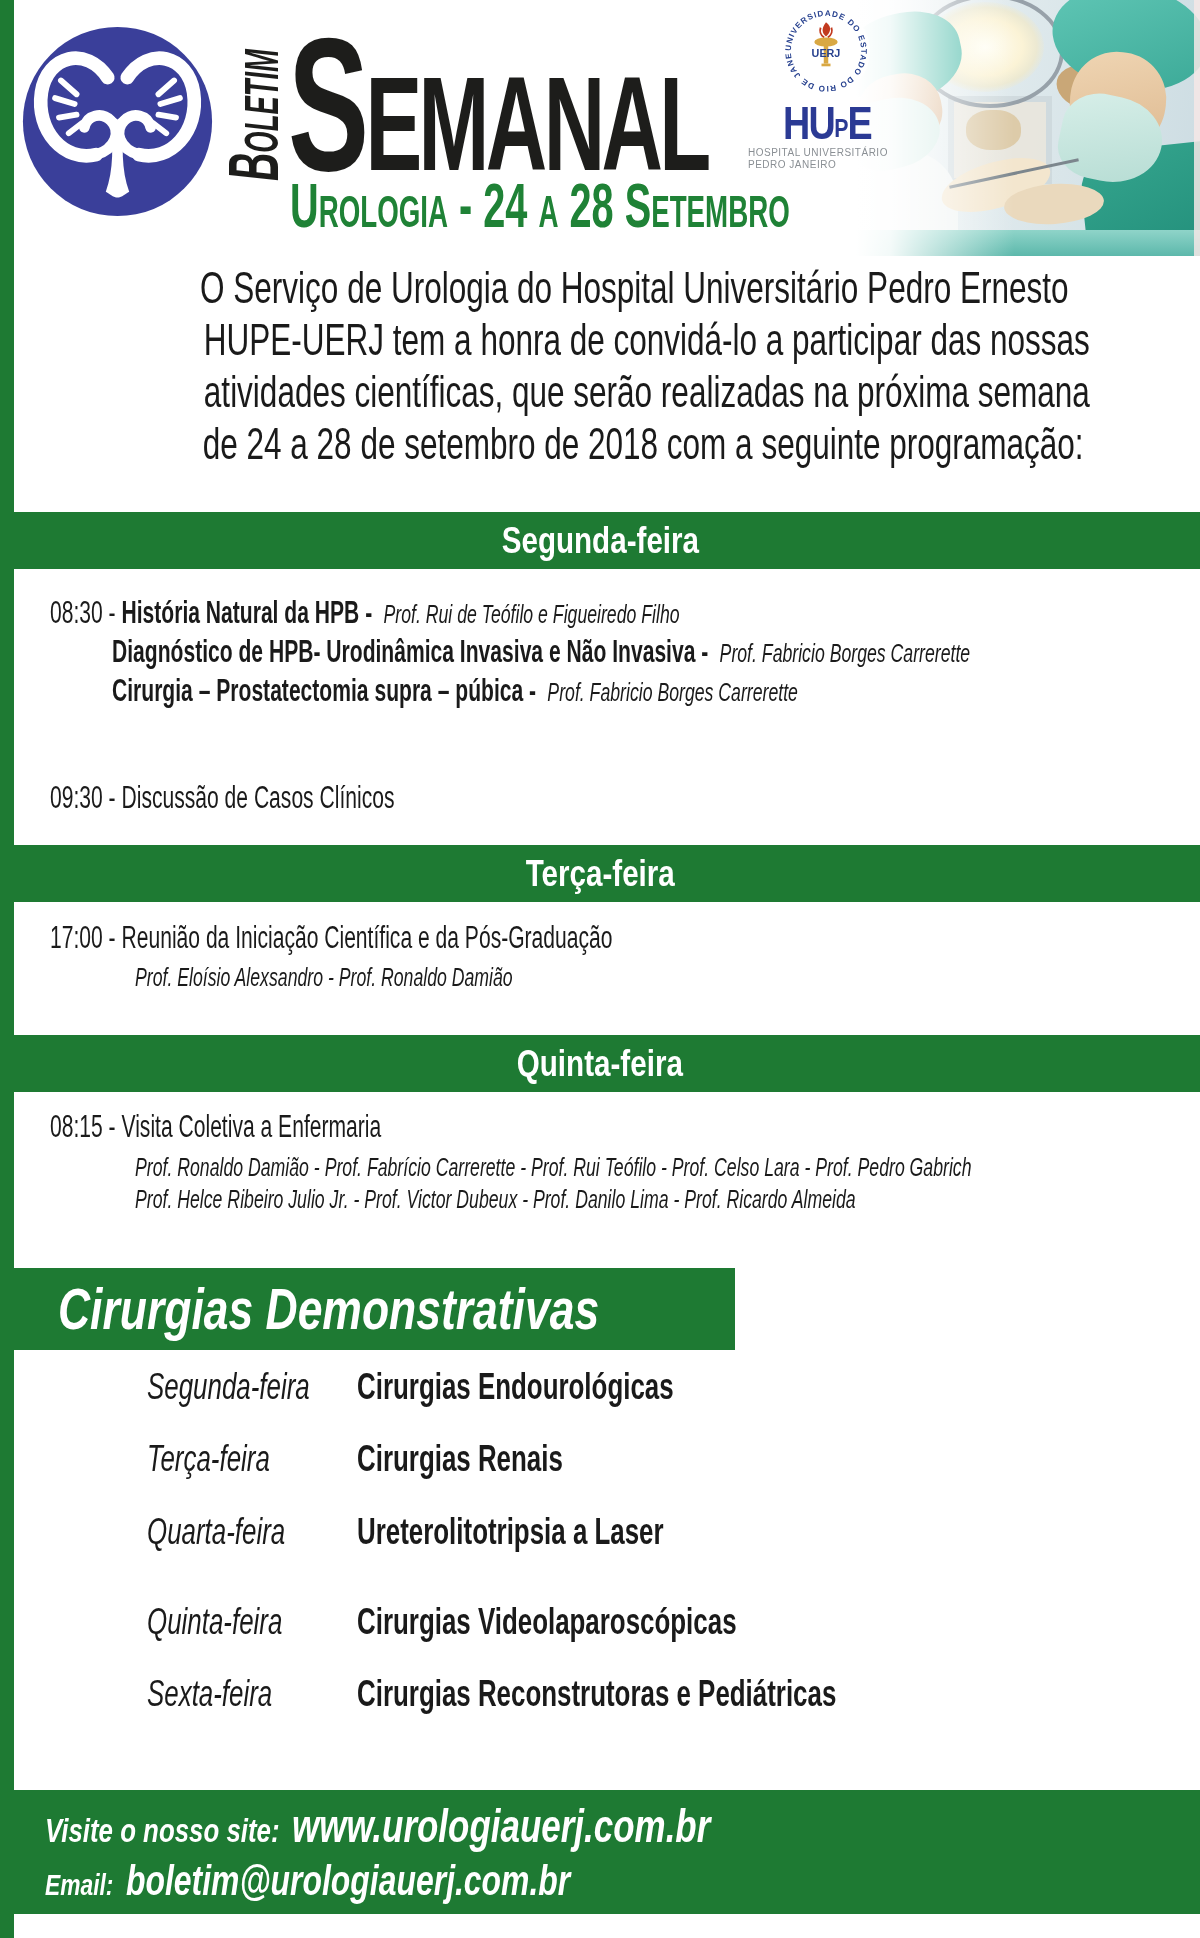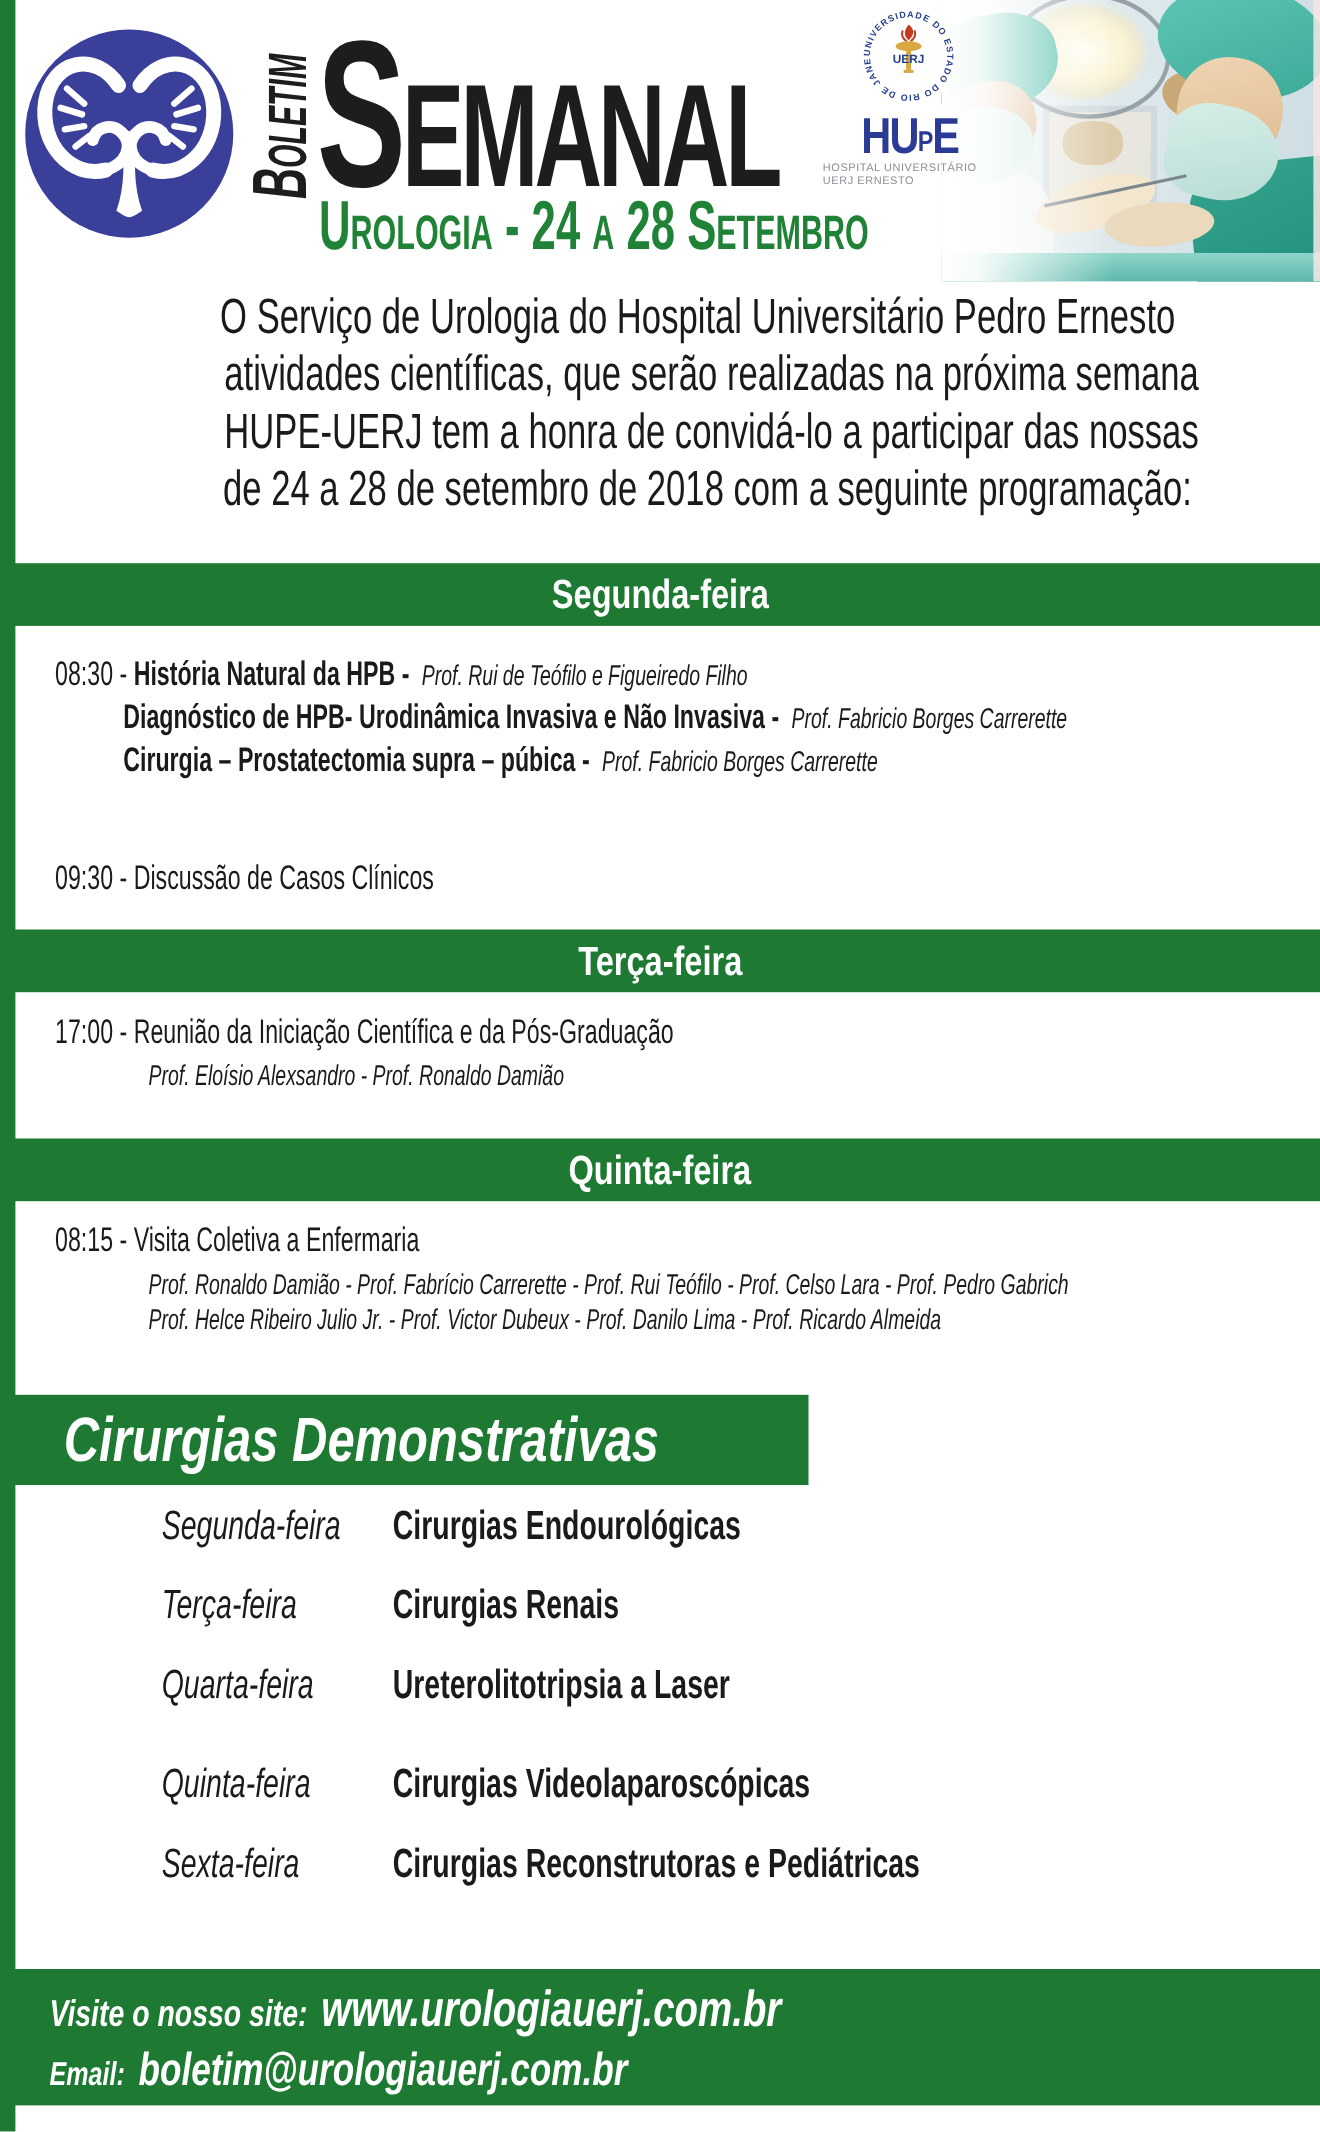--- a/index.html
+++ b/index.html
@@ -178,21 +178,21 @@
       </g>
       <text x="50" y="57" text-anchor="middle" font-size="12" font-weight="800" fill="#27418f" font-family="Liberation Sans, sans-serif">UERJ</text>
     </svg>
   </div>
 
   <div class="hupe">
     <span class="big">HU</span><span class="small-p">P</span><span class="big">E</span>
   </div>
   <div class="hupe-caption">
     <div>HOSPITAL UNIVERSITÁRIO</div>
-    <div>UERJ ERNESTO</div>
+    <div>PEDRO JANEIRO</div>
   </div>
 
   <div class="photo">
     <div class="bg"></div>
     <div class="window"></div>
     <div class="flowers"></div>
     <div class="lamp-ring"></div>
     <div class="lamp"></div>
     <div class="shoulder-l"></div>
     <div class="cap-l"></div>
@@ -206,22 +206,22 @@
     <div class="table"></div>
     <div class="hand1"></div>
     <div class="hand2"></div>
     <div class="instrument"></div>
     <div class="fade"></div>
     <div class="pink-edge"></div>
   </div>
 
   <div class="intro">
     <div class="line"><span>O Serviço de Urologia do Hospital Universitário Pedro Ernesto</span></div>
+    <div class="line"><span>HUPE-UERJ tem a honra de convidá-lo a participar das nossas</span></div>
     <div class="line"><span>atividades científicas, que serão realizadas na próxima semana</span></div>
-    <div class="line"><span>HUPE-UERJ tem a honra de convidá-lo a participar das nossas</span></div>
     <div class="line"><span>de 24 a 28 de setembro de 2018 com a seguinte programação:</span></div>
   </div>
 
   <div class="band b1">
     <span>Segunda-feira</span>
   </div>
   <div class="sched s1">
     <div class="line"><span class="cx">
       <span class="time">08:30 -</span>
       <span class="btitle">História Natural da HPB -</span>

